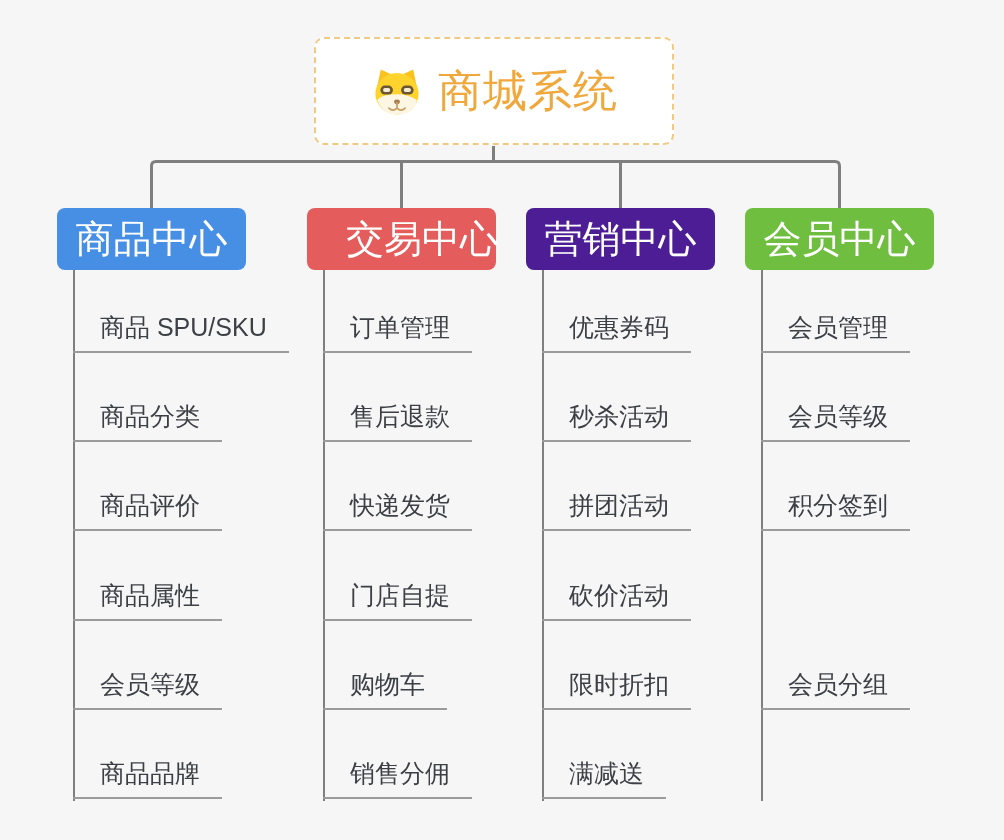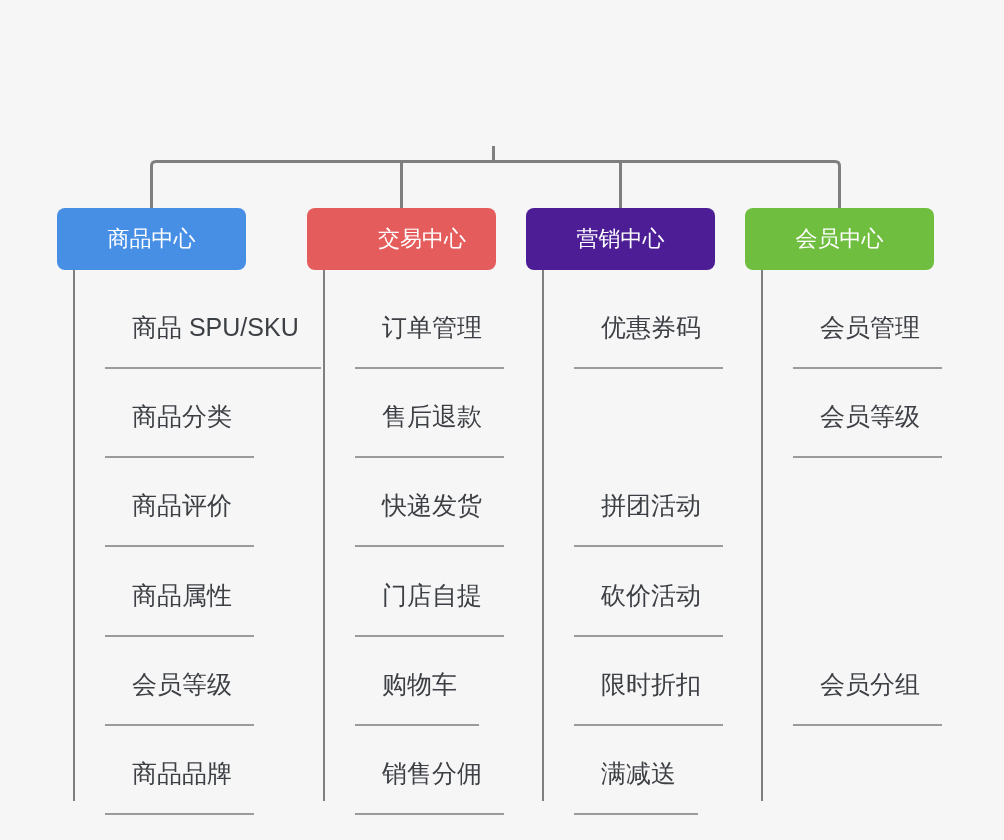--- a/index.html
+++ b/index.html
@@ -45,51 +45,65 @@
   .b1{left:307px;}
   .b2{left:526px;}
   .b3{left:745px;}
   .branch-node{
     position:absolute;left:0;top:0;width:189px;height:62px;
     border-radius:8px;
     display:flex;align-items:center;justify-content:center;
     cursor:default;
   }
   .branch-label{
-    font-size:22px;color:#ffffff;white-space:nowrap;
+    font-size:38px;color:#ffffff;white-space:nowrap;
   }
   .spine{
     position:absolute;left:16px;top:62px;width:2px;height:531px;
     background:var(--connector);
   }
   .leaf{
     position:absolute;left:16px;
     white-space:nowrap;
     font-size:25px;line-height:34px;color:var(--leaf-text);
-    padding:0 22px 23px 27px;
+    padding:0 22px 7px 27px;
     border-bottom:2px solid var(--underline);
     cursor:default;
-    margin-left:32px;
   }
   .r0{top:102px}.r1{top:191px}.r2{top:280px}.r3{top:370px}.r4{top:459px}.r5{top:548px}
 </style>
 </head>
 <body>
 
 <div class="canvas">
 
   <svg class="wires" width="1004" height="840" viewBox="0 0 1004 840">
     <g fill="none" stroke="#7F7F7F" stroke-width="3" stroke-linecap="butt" stroke-linejoin="round">
       <path d="M493.5,146 V161"></path>
       <path d="M151.5,209 V166 Q151.5,161.5 156,161.5 H835 Q839.5,161.5 839.5,166 V209"></path>
       <path d="M401.5,161.5 V209"></path>
       <path d="M620.5,161.5 V209"></path>
     </g>
   </svg>
 
+  <div class="root-node">
+    <svg class="dog" viewBox="0 0 60 56">
+      <path d="M8,23 L12,4 L27,11 Z" fill="#F9C21F"></path>
+      <path d="M52,23 L48,4 L33,11 Z" fill="#F9C21F"></path>
+      <ellipse cx="30" cy="31" rx="24" ry="23" fill="#FFD32E"></ellipse>
+      <path d="M8,38 Q14,54 30,54 Q50,54 52,38 Q40,30 24,32 Q12,33 8,38 Z" fill="#FDF6E3"></path>
+      <rect x="11.5" y="22" width="14" height="10" rx="5" fill="#6B5635"></rect>
+      <rect x="14.5" y="24.8" width="8" height="4.4" rx="2.2" fill="#F5EBD0"></rect>
+      <rect x="34.5" y="22" width="14" height="10" rx="5" fill="#6B5635"></rect>
+      <rect x="37.5" y="24.8" width="8" height="4.4" rx="2.2" fill="#F5EBD0"></rect>
+      <ellipse cx="30" cy="40" rx="3.2" ry="2.6" fill="#A97C50"></ellipse>
+      <path d="M30,41 V46 M21,47 Q25.5,51.5 30,47 Q34.5,51.5 39,47" stroke="#C9A064" stroke-width="2" fill="none" stroke-linecap="round"></path>
+    </svg>
+    <span class="root-title">商城系统</span>
+  </div>
 
   <div class="branch b0">
     <div class="branch-node" style="background: rgb(71, 143, 229);">
       <span class="branch-label">商品中心</span>
     </div>
     <div class="spine"></div>
     <div class="leaf r0">商品 SPU/SKU</div>
     <div class="leaf r1">商品分类</div>
     <div class="leaf r3">商品属性</div>
     <div class="leaf r2">商品评价</div>
@@ -109,29 +123,31 @@
     <div class="leaf r4">购物车</div>
     <div class="leaf r5">销售分佣</div>
   </div>
 
   <div class="branch b2">
     <div class="branch-node" style="background: #4c1d95;">
       <span class="branch-label">营销中心</span>
     </div>
     <div class="spine"></div>
     <div class="leaf r0">优惠券码</div>
+    <div class="leaf r1">秒杀活动</div>
     <div class="leaf r2">拼团活动</div>
     <div class="leaf r3">砍价活动</div>
     <div class="leaf r4">限时折扣</div>
     <div class="leaf r5">满减送</div>
   </div>
 
   <div class="branch b3">
     <div class="branch-node" style="background: rgb(111, 190, 63);">
       <span class="branch-label">会员中心</span>
     </div>
     <div class="spine"></div>
     <div class="leaf r0">会员管理</div>
     <div class="leaf r1">会员等级</div>
+    <div class="leaf r2">积分签到</div>
     <div class="leaf r4">会员分组</div>
   </div>
 
 </div>
 
 </body></html>

